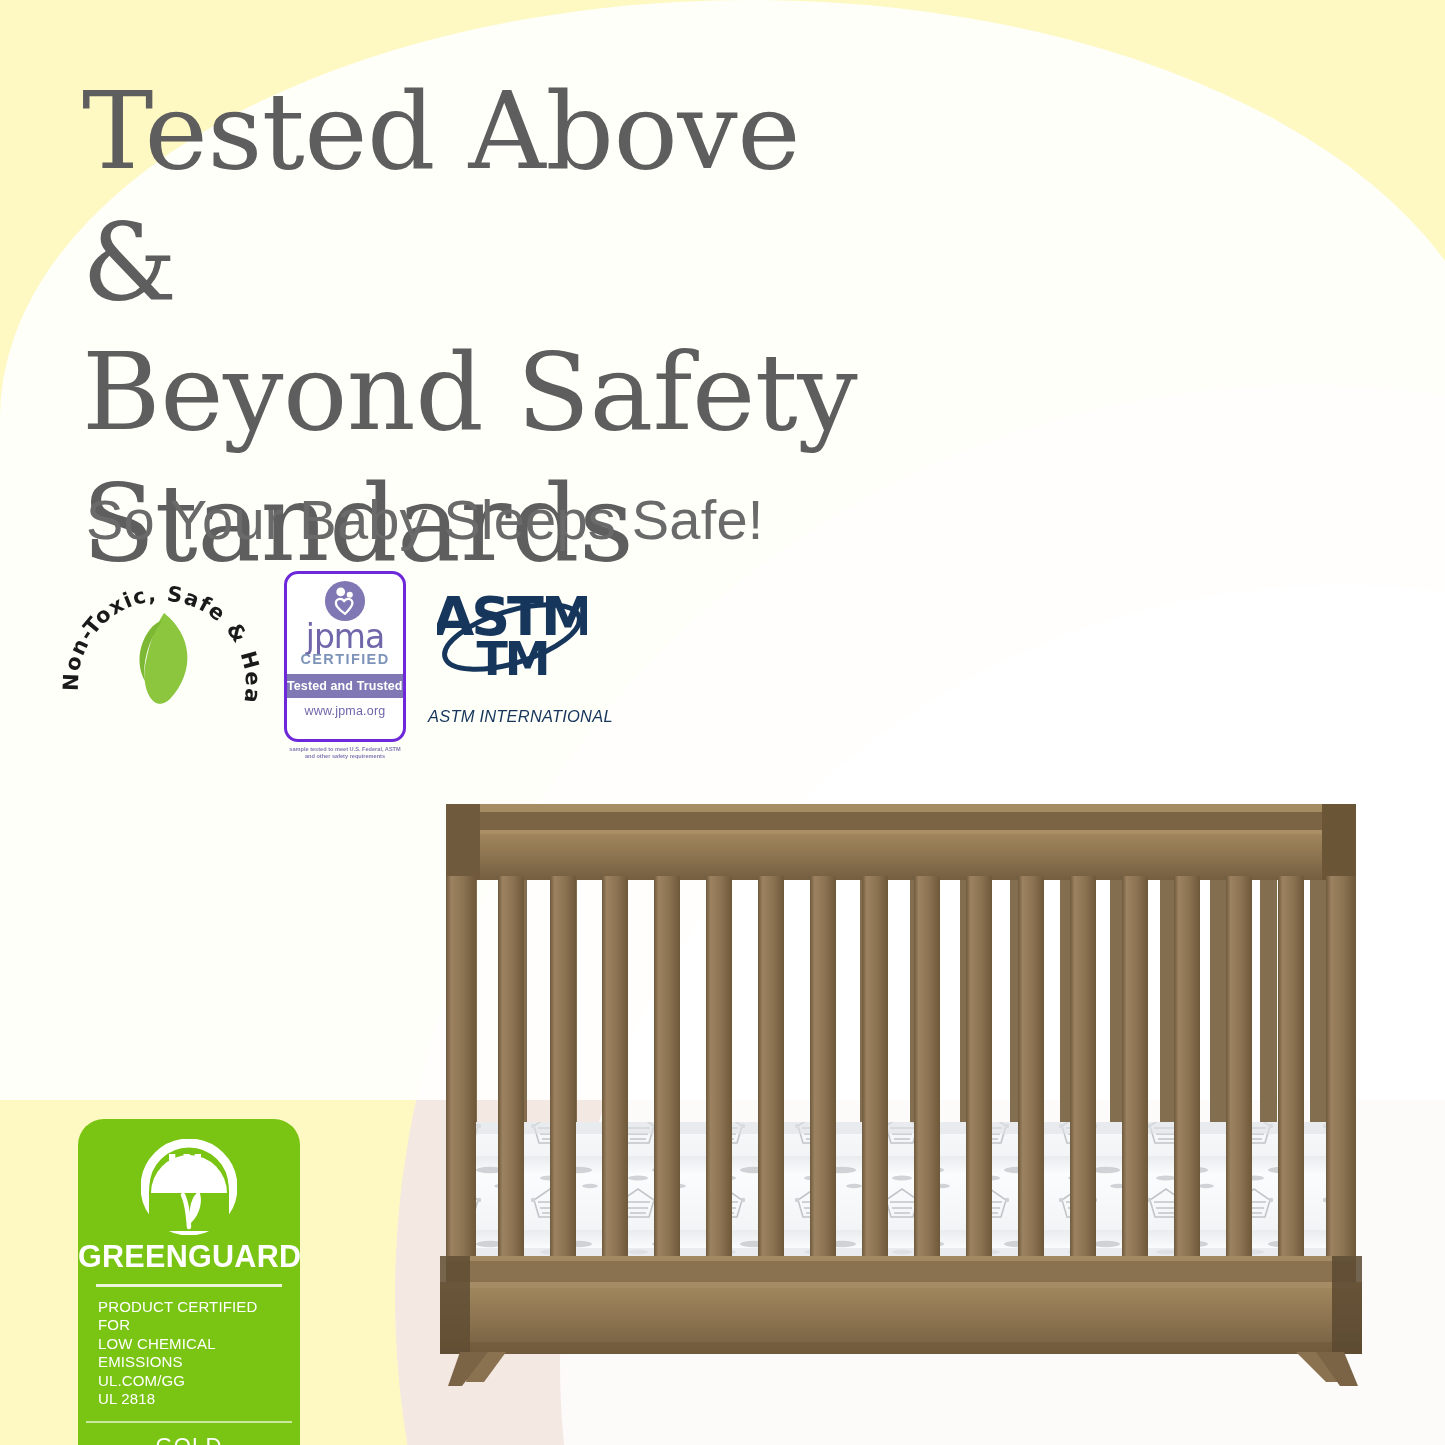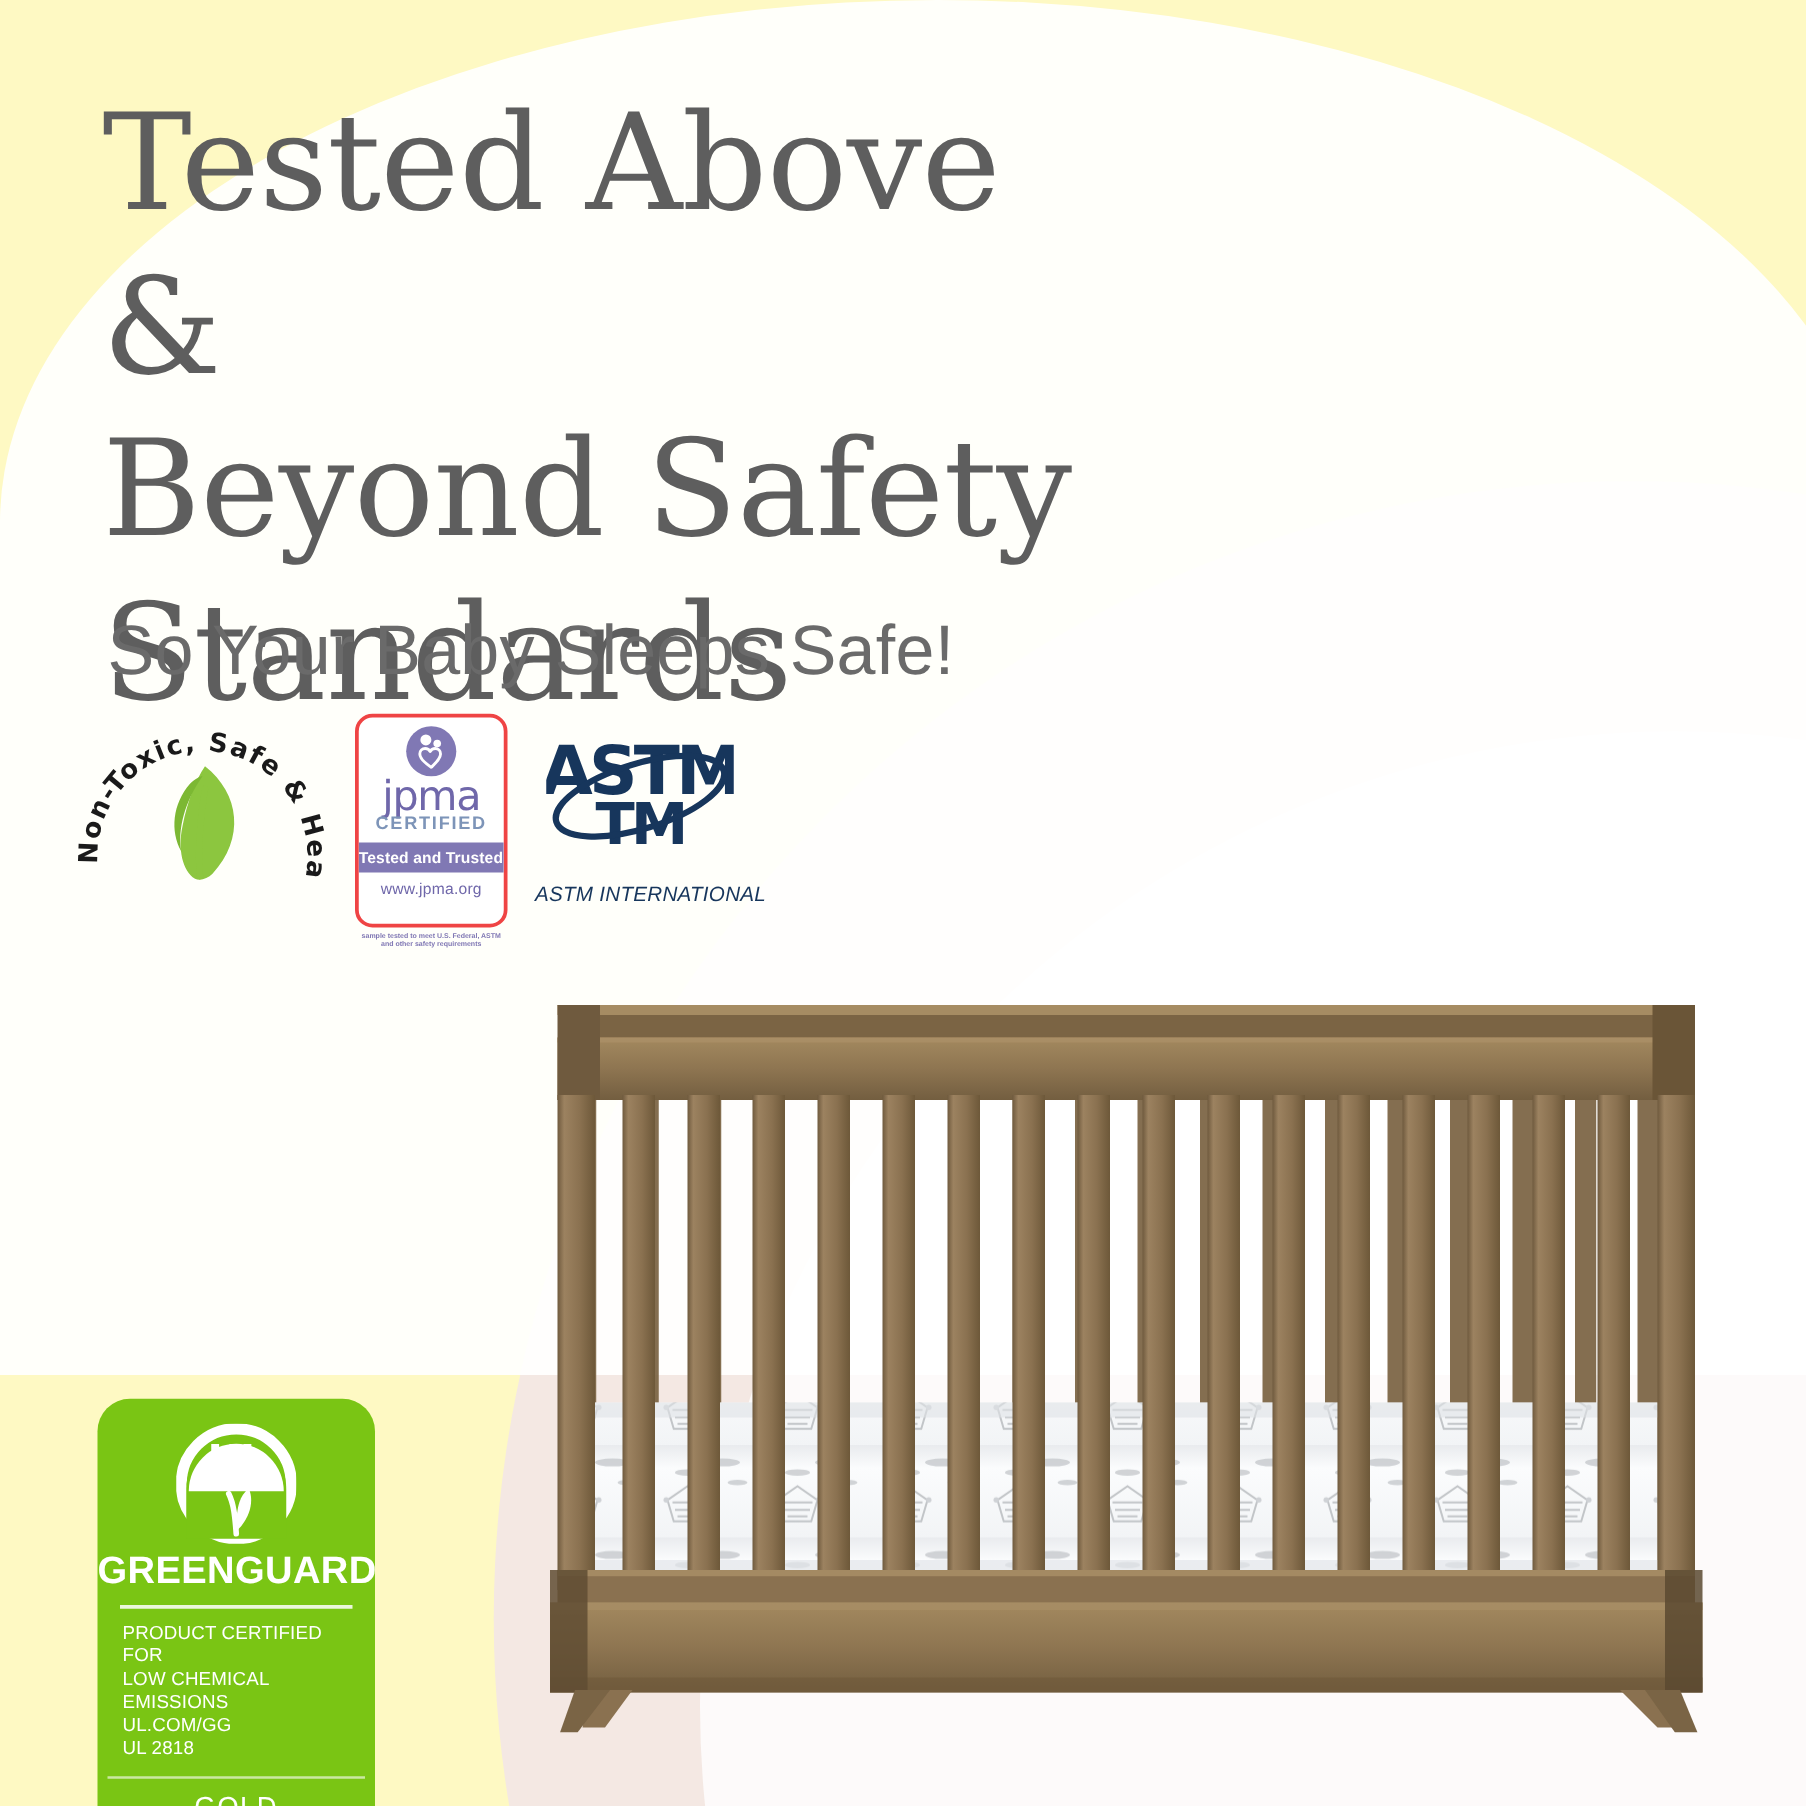--- a/index.html
+++ b/index.html
@@ -96,21 +96,21 @@
     height: 160px;
   }
   .nontoxic svg { display: block; }
 
   
   .jpma {
     width: 122px;
     margin-top: 6px;
   }
   .jpma-card {
-    border: 3px solid #ef4444;
+    border: 3px solid #6d28d9;
     border-radius: 14px;
     background: #ffffff;
     overflow: hidden;
   }
   .jpma-top {
     padding: 6px 0 3px;
     text-align: center;
   }
   .jpma-mark {
     width: 42px;

